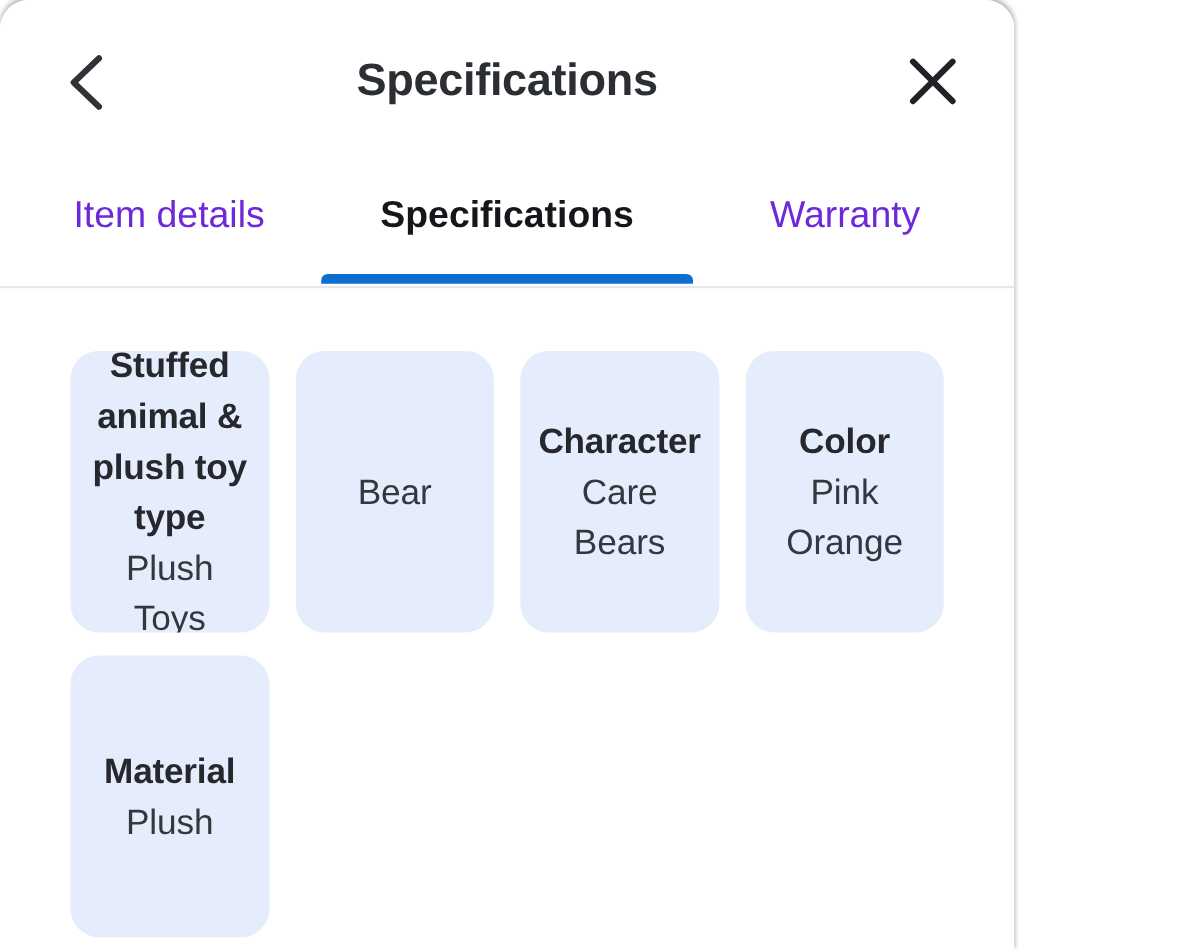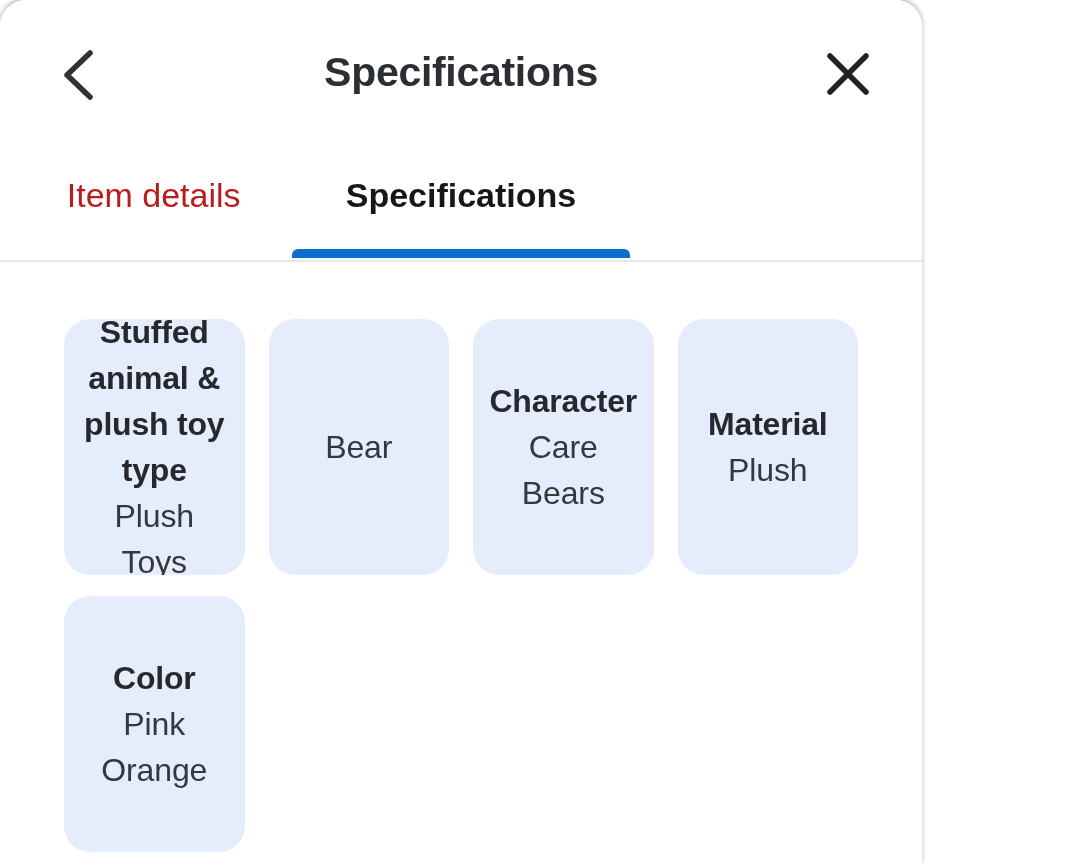--- a/index.html
+++ b/index.html
@@ -86,21 +86,21 @@
     display: flex;
     flex-direction: column;
     align-items: center;
     justify-content: flex-start;
     cursor: pointer;
   }
   .tab-label {
     margin-top: 26px;
     font-size: 34px;
     line-height: 42px;
-    color: #b91c1c;
+    color: #6d28d9;
     font-weight: normal;
     white-space: nowrap;
   }
   .tab.active .tab-label {
     font-weight: bold;
     color: #15171a;
   }
   .tab-indicator {
     position: absolute;
     bottom: 0;
@@ -189,20 +189,21 @@
       <span class="tab-label">Item details</span>
       <span class="tab-indicator"></span>
     </div>
 
     <div class="tab active">
       <span class="tab-label">Specifications</span>
       <span class="tab-indicator"></span>
     </div>
 
     <div class="tab">
+      <span class="tab-label">Warranty</span>
       <span class="tab-indicator"></span>
     </div>
 
   </div>
 
   <div id="spec-grid">
 
     <div class="spec-card">
       <span class="spec-label">Stuffed animal &amp; plush toy type</span>
       <span class="spec-value">Plush Toys</span>
@@ -211,25 +212,25 @@
     <div class="spec-card">
       <span class="spec-value">Bear</span>
     </div>
 
     <div class="spec-card">
       <span class="spec-label">Character</span>
       <span class="spec-value">Care Bears</span>
     </div>
 
     <div class="spec-card">
+      <span class="spec-label">Color</span>
+      <span class="spec-value">Pink Orange</span>
+    </div>
+
+    <div class="spec-card">
       <span class="spec-label">Material</span>
       <span class="spec-value">Plush</span>
     </div>
 
-    <div class="spec-card">
-      <span class="spec-label">Color</span>
-      <span class="spec-value">Pink Orange</span>
-    </div>
-
 
   </div>
 
 </div>
 
 </body></html>

